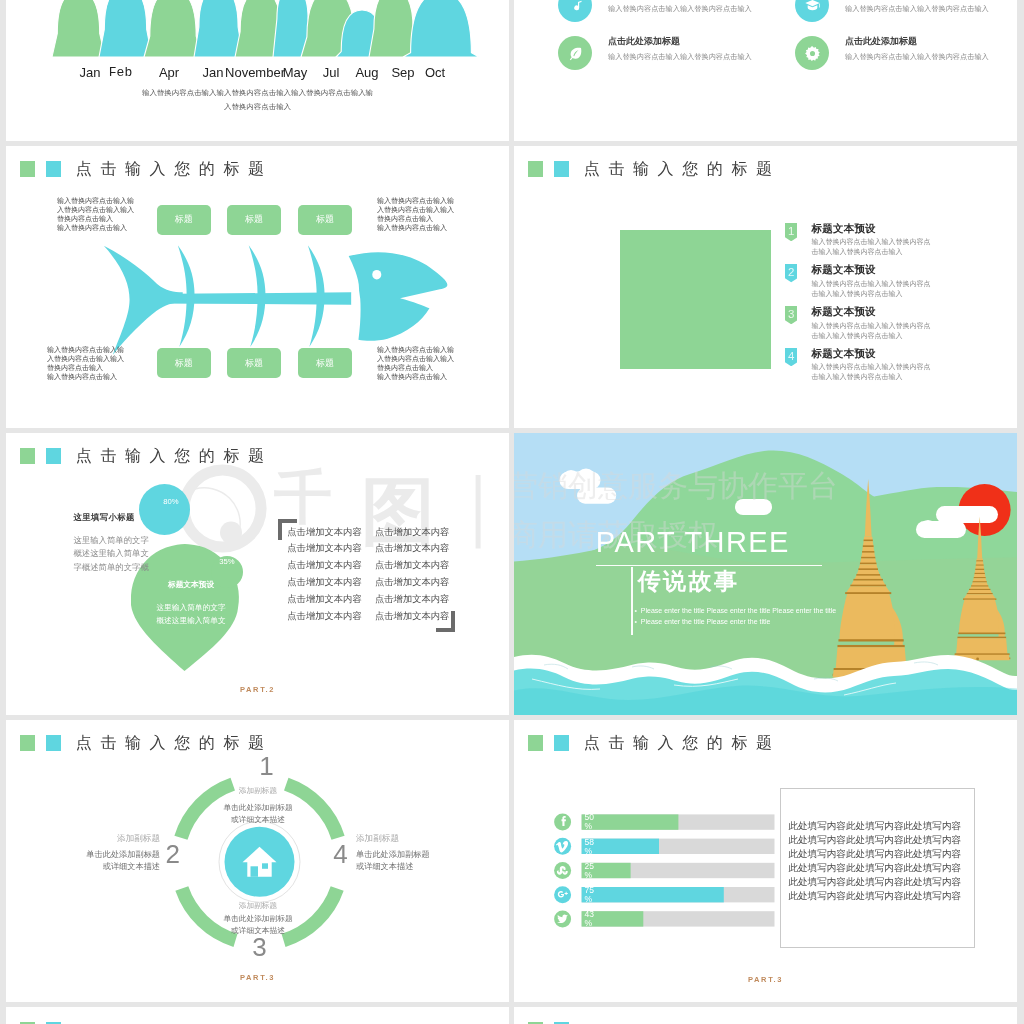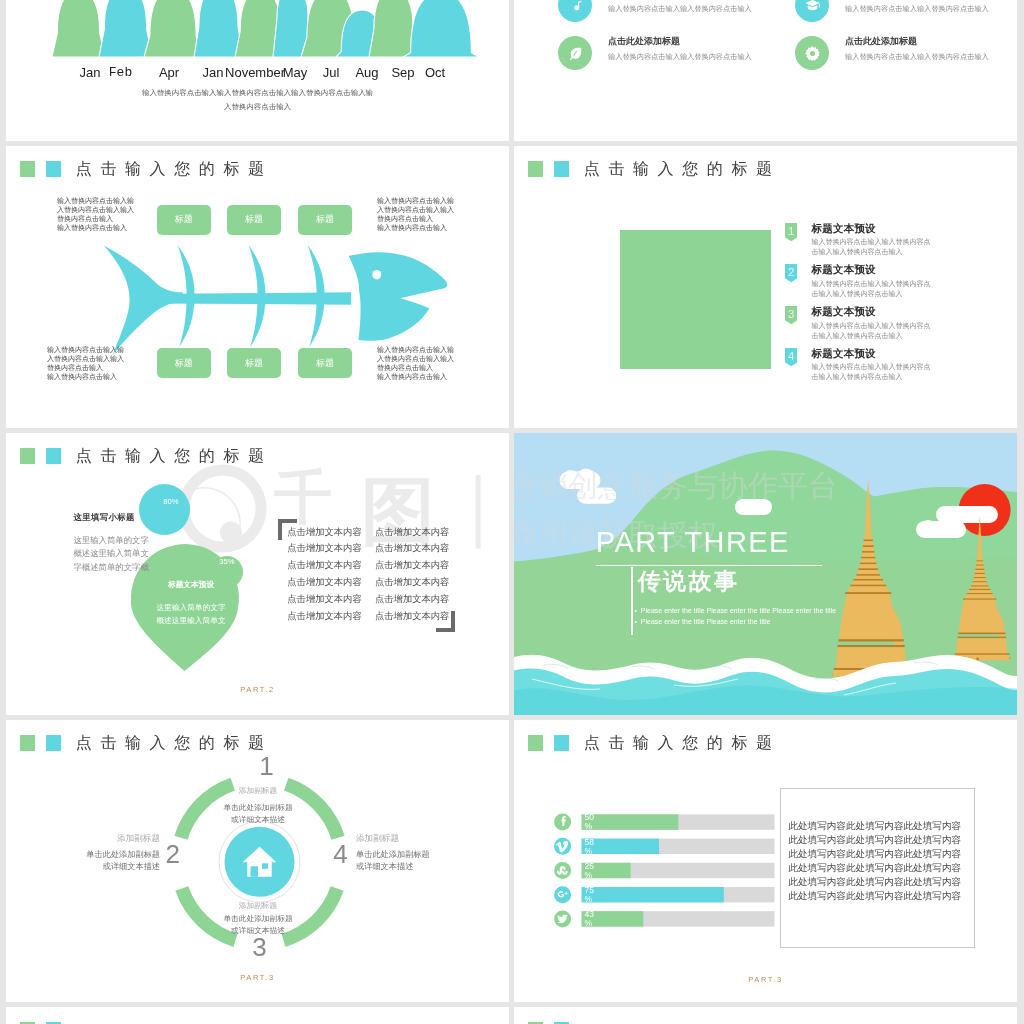--- a/index.html
+++ b/index.html
@@ -10,21 +10,21 @@
   .c0{left:0;} .c1{left:508px;}
   .r0{top:0;} .r1{top:287px;} .r2{top:574px;} .r3{top:861px;} .r4{top:1148px;}
 
   
   .sttl{position:absolute;display:flex;align-items:center;}
   .sttl .sq{width:15.5px;height:16px;}
   .sttl .sq.g{background:#8ed595;}
   .sttl .sq.b{background:#5fd6e0;margin-left:10.5px;}
   .sttl .tx{margin-left:14.5px;font-size:16px;font-weight:400;color:#3f3f3f;
             letter-spacing:8.6px;white-space:nowrap;line-height:1;}
-  .partlbl{position:absolute;font-size:7.5px;font-weight:400;color:#c08a5c;
+  .partlbl{position:absolute;font-size:7.5px;font-weight:700;color:#c08a5c;
            letter-spacing:1.6px;}
 
   
   .areasvg{position:absolute;left:0;top:0;}
   .axislbls{position:absolute;left:0;top:205.5px;width:503px;height:16px;}
   .axislbls span{position:absolute;font-size:13px;color:#222;
                  transform:translateX(-50%);line-height:16px;white-space:nowrap;}
   .areacap{position:absolute;width:503px;text-align:center;font-size:7px;
            color:#555;transform:scaleX(1.065);}
   .areacap.l1{top:229px;} .areacap.l2{top:243px;}

